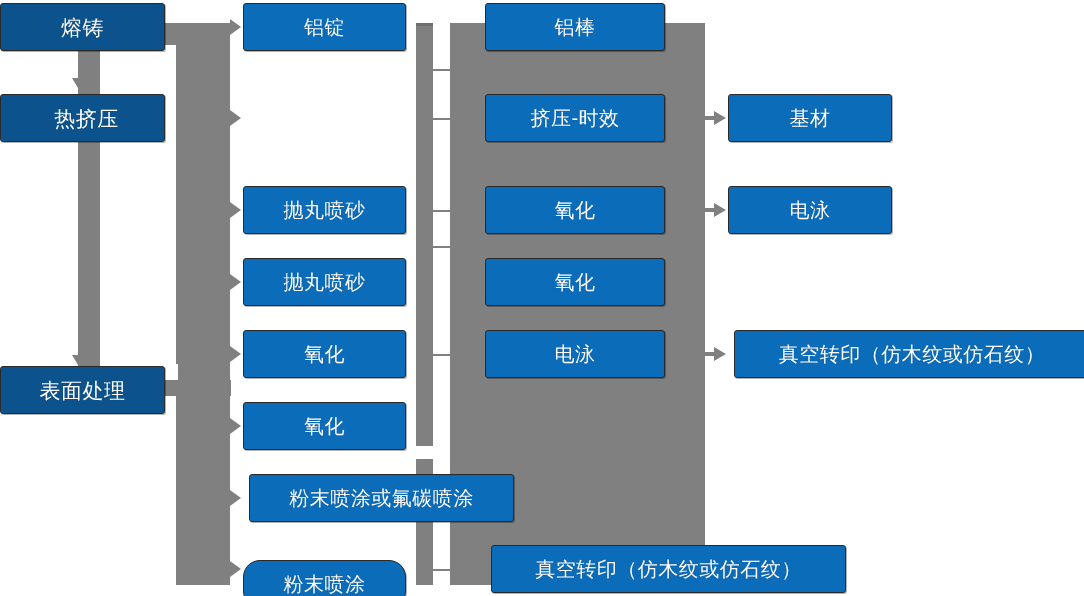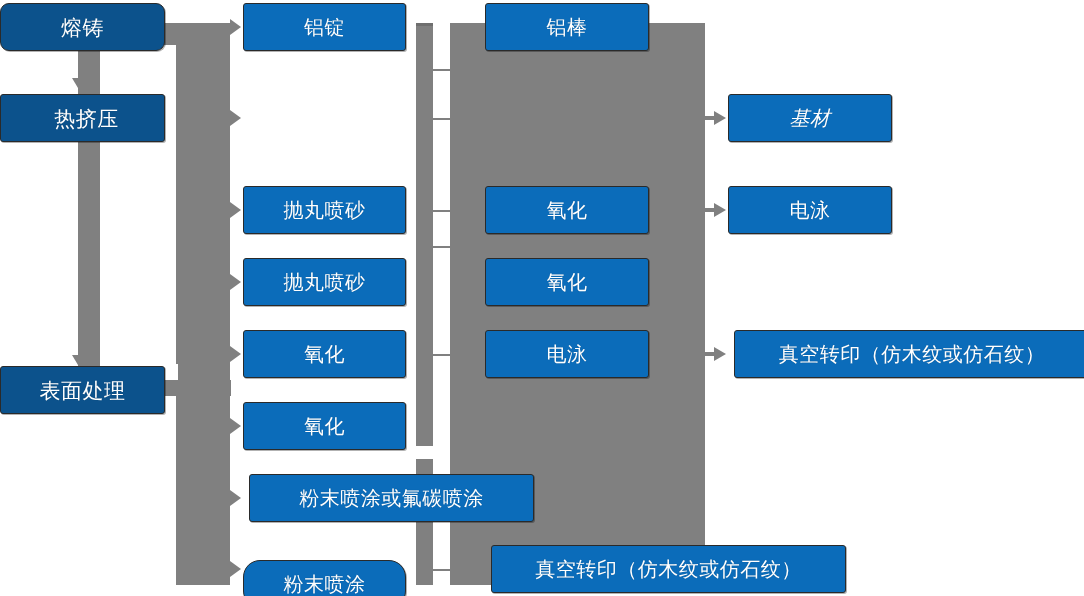--- a/index.html
+++ b/index.html
@@ -42,21 +42,21 @@
     letter-spacing: 0.5px;
     white-space: nowrap;
     text-shadow: 0 0 1px rgba(0,0,0,0.25);
     box-shadow: 1px 1px 0 rgba(0,0,0,0.30);
   }
   .node.dark  { background: #0c528c; }
   .node.light { background: #0b6cba; }
 
   .col1 { width: 165px; height: 48px; left: 0px;   font-size: 21px; }
   .col2 { width: 163px; height: 48px; left: 243px; }
-  .col3 { width: 164px; height: 48px; left: 485px; }
+  .col3 { width: 180px; height: 48px; left: 485px; }
   .col4 { width: 164px; height: 48px; left: 728px; }
   .wide { white-space: nowrap; margin-left: 6px; }
 </style>
 </head>
 <body>
 
 <div id="canvas">
 
   <svg class="gray-layer" width="1084" height="596" viewBox="0 0 1084 596" xmlns="http://www.w3.org/2000/svg">
 
@@ -107,51 +107,52 @@
     <g>
       <rect x="705" y="116" width="12" height="4" fill="#808080"></rect>
       <polygon points="714,111 726,118 714,125" fill="#808080"></polygon>
       <rect x="705" y="208" width="12" height="4" fill="#808080"></rect>
       <polygon points="714,203 726,210 714,217" fill="#808080"></polygon>
       <rect x="705" y="352" width="12" height="4" fill="#808080"></rect>
       <polygon points="714,347 726,354 714,361" fill="#808080"></polygon>
     </g>
   </svg>
 
-  <div class="node dark col1" style="top:3px;border-radius:9px;">熔铸</div>
+  <div class="node dark col1" style="top:3px;">熔铸</div>
 
   <div class="node dark col1" style="top:94px;padding-left:8px;">热挤压</div>
 
   <div class="node dark col1" style="top:366px;text-align:right;">表面处理</div>
 
   <div class="node light col2" style="top:3px;">铝锭</div>
 
 
   <div class="node light col2" style="top:186px;">抛丸喷砂</div>
 
   <div class="node light col2" style="top:258px;">抛丸喷砂</div>
 
   <div class="node light col2" style="top:330px;">氧化</div>
 
   <div class="node light col2" style="top:402px;">氧化</div>
 
-  <div class="node light col2 wide" style="top:474px; width:285px;">粉末喷涂或氟碳喷涂</div>
+  <div class="node light col2 wide" style="top:474px; width:265px;">粉末喷涂或氟碳喷涂</div>
 
   <div class="node light col2" style="top:560px;border-radius:17px;">粉末喷涂</div>
 
   <div class="node light col3" style="top:3px;">铝棒</div>
 
+  <div class="node light col3" style="top:94px;">挤压-时效</div>
 
   <div class="node light col3" style="top:186px;">氧化</div>
 
   <div class="node light col3" style="top:258px;">氧化</div>
 
   <div class="node light col3" style="top:330px;">电泳</div>
 
   <div class="node light col3 wide" style="top:545px; width:355px;">真空转印（仿木纹或仿石纹）</div>
 
-  <div class="node light col4" style="top:94px;font-style:italic;">基材</div>
+  <div class="node light col4" style="top:94px;">基材</div>
 
   <div class="node light col4" style="top:186px;">电泳</div>
 
   <div class="node light col4 wide" style="top:330px; width:356px;">真空转印（仿木纹或仿石纹）</div>
 
 </div>
 
 </body></html>

